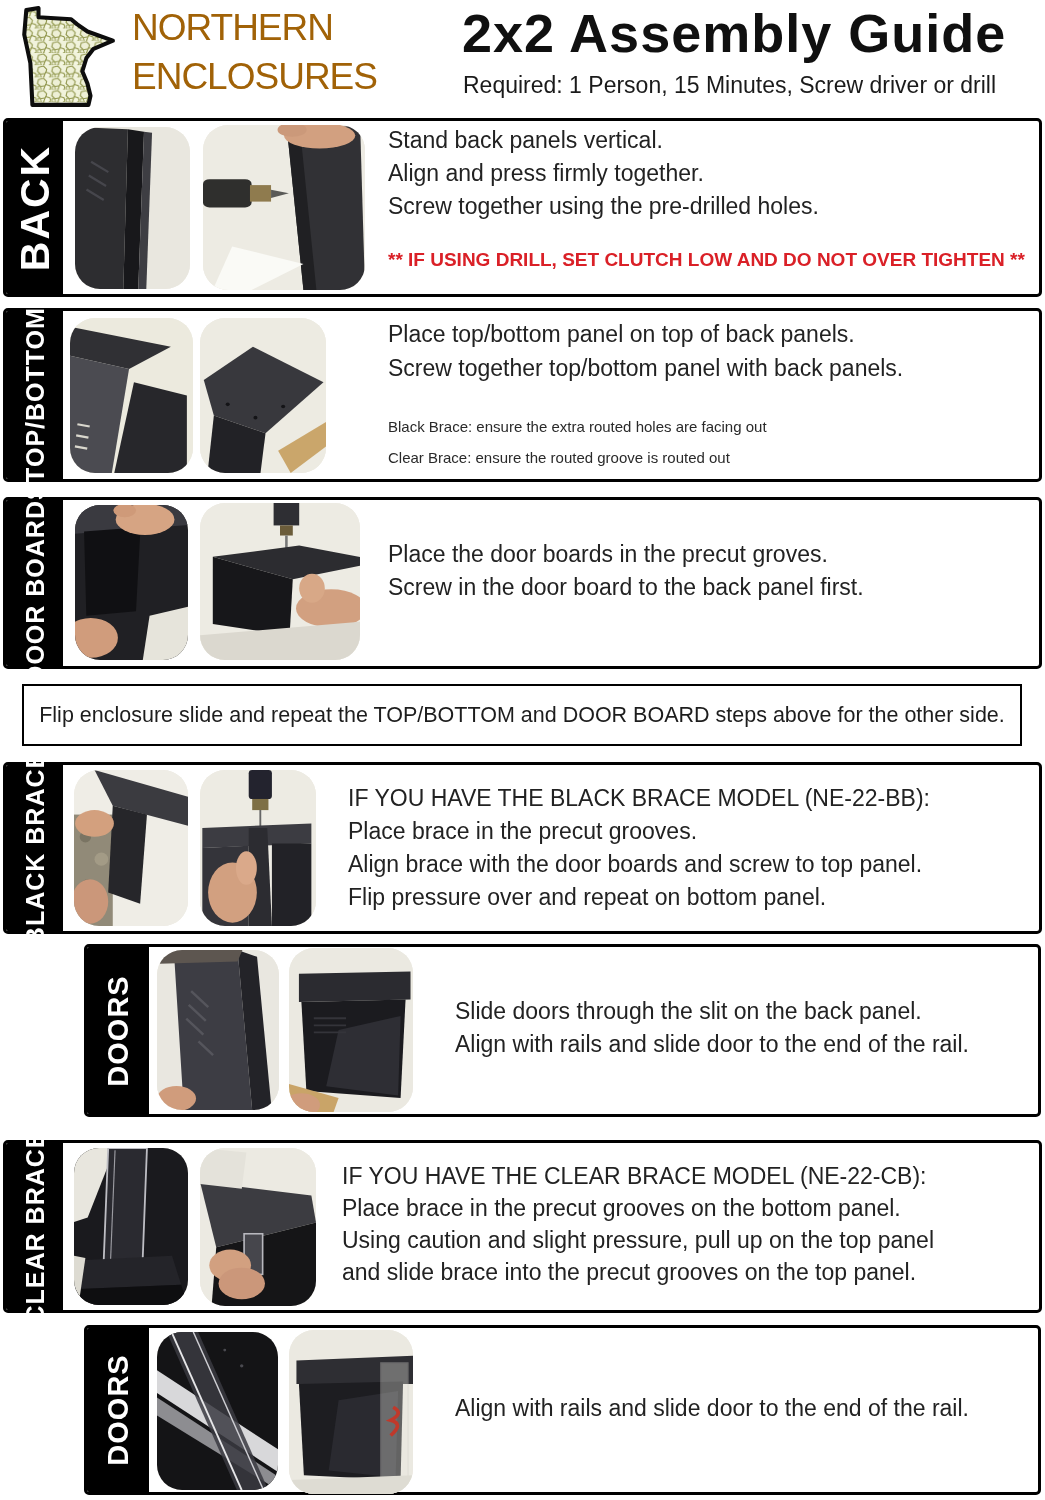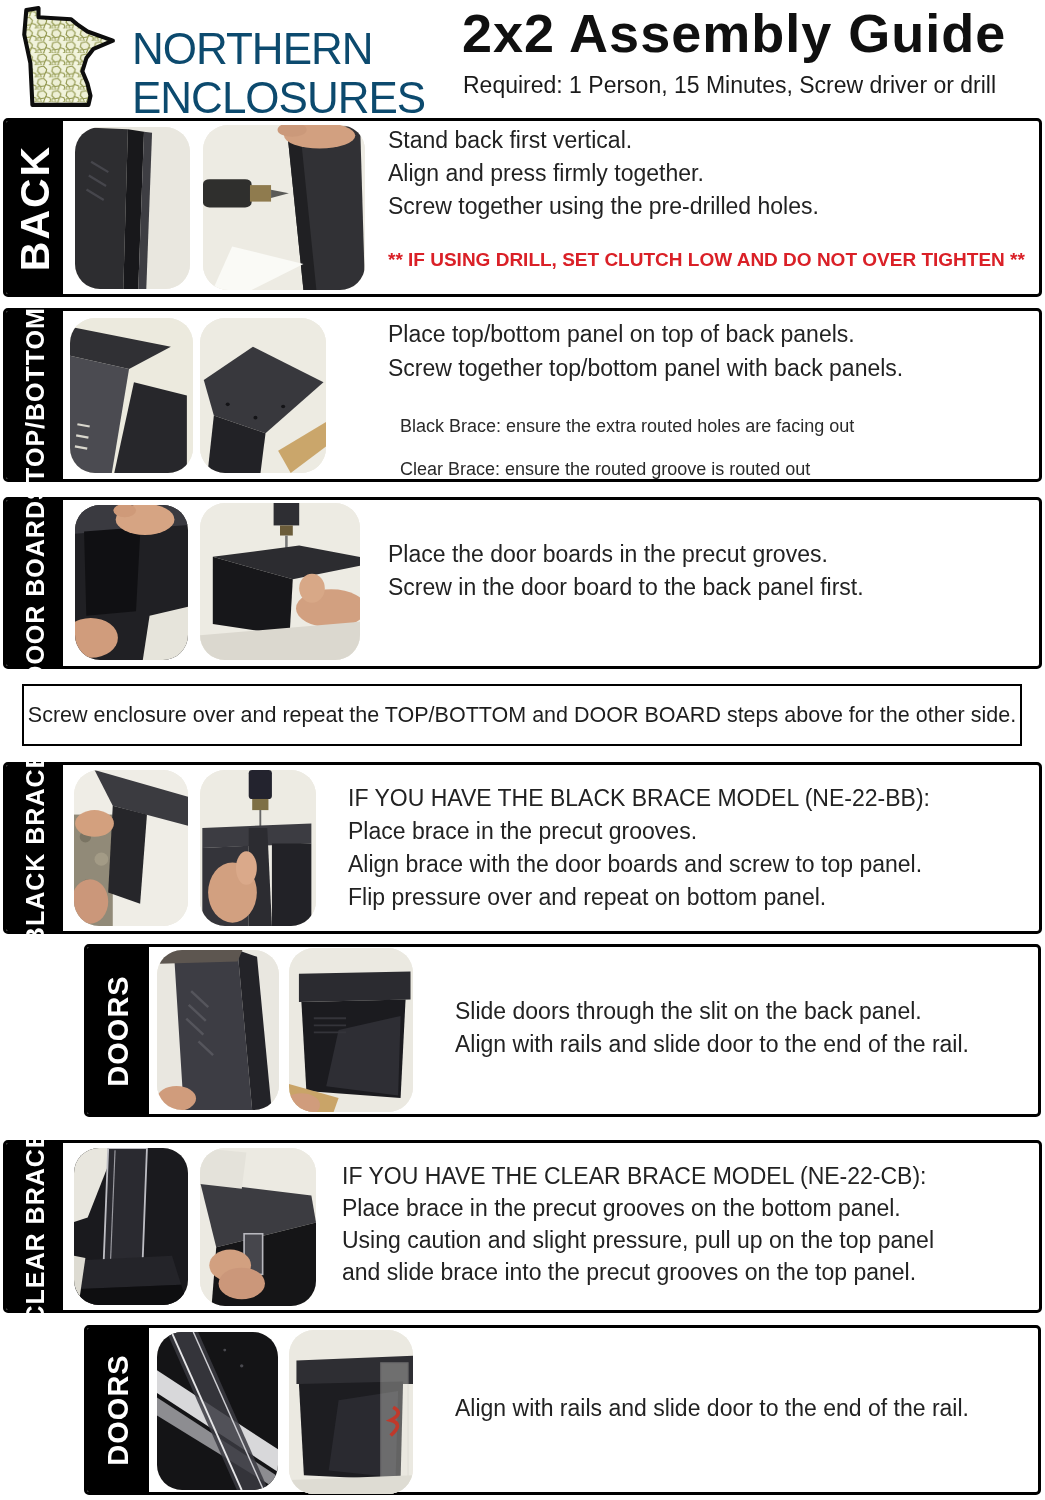--- a/index.html
+++ b/index.html
@@ -1,37 +1,37 @@
 <!DOCTYPE html>
 <html><head>
 <meta charset="utf-8">
 <style>
   html,body{margin:0;padding:0;background:#fff;}
   .page{position:relative;width:1045px;height:1500px;background:#fff;overflow:hidden;
         font-family:"Liberation Sans", sans-serif;color:#1e1e1e;}
 
   
   .logo{position:absolute;left:6px;top:4px;width:116px;height:106px;}
-  .brand{position:absolute;left:132px;top:24px;line-height:49px;font-size:44px;
-         letter-spacing:-1px;color:#0c4a6e;white-space:nowrap;}
+  .brand{position:absolute;left:132px;top:3px;line-height:49px;font-size:37px;
+         letter-spacing:-1px;color:#a16207;white-space:nowrap;}
   .title{position:absolute;left:462px;top:2px;font-size:54px;font-weight:bold;
          letter-spacing:1px;color:#101010;white-space:nowrap;}
   .subtitle{position:absolute;left:463px;top:72px;font-size:23px;color:#1a1a1a;white-space:nowrap;}
 
   
   .sec{position:absolute;background:#fff;border:3px solid #000;border-radius:5px;box-sizing:border-box;}
   .bar{position:absolute;left:0;top:0;bottom:0;background:#000;border-radius:2px 0 0 2px;}
   .vlabel{position:absolute;left:50%;top:50%;transform:translate(-50%,-50%) rotate(-90deg);
           transform-origin:center;color:#fff;font-weight:bold;white-space:nowrap;}
   .photo{position:absolute;border-radius:25px;overflow:hidden;background:#ece9e0;}
   .photo svg{display:block;width:100%;height:100%;}
   .copy{position:absolute;}
   .ln{margin:0;font-size:23px;line-height:33px;color:#222;white-space:nowrap;}
   .warn{margin:26px 0 0 0;font-size:19px;line-height:22px;font-weight:bold;color:#da2027;white-space:nowrap;}
-  .note{margin:12px;font-size:18px;line-height:31px;color:#2a2a2a;white-space:nowrap;}
+  .note{margin:0;font-size:15px;line-height:31px;color:#2a2a2a;white-space:nowrap;}
   .notes{margin-top:26px;}
 
   
   .banner{position:absolute;left:22px;top:684px;width:1000px;height:62px;border:2px solid #000;
           box-sizing:border-box;display:flex;align-items:center;justify-content:center;}
   .banner p{margin:0;font-size:21.5px;color:#1d1d1d;white-space:nowrap;}
 </style>
 </head>
 <body>
 
@@ -78,21 +78,21 @@
       <polygon points="52,6 60,5 70,140 62,140" fill="#202023"></polygon>
       <ellipse cx="72" cy="9" rx="22" ry="11" fill="#d2a080"></ellipse>
       <ellipse cx="55" cy="4" rx="9" ry="6" fill="#cb997a"></ellipse>
       <rect x="0" y="46" width="30" height="24" rx="4" fill="#2f2f2d"></rect>
       <rect x="29" y="51" width="13" height="14" fill="#8f7b4e"></rect>
       <polygon points="42,55 53,58 42,62" fill="#5a5a58"></polygon>
       <polygon points="18,103 62,118 30,140 6,140" fill="#fafaf6"></polygon>
     </svg>
   </div>
   <div class="copy" style="left:388px;top:124px;">
-    <p class="ln">Stand back first vertical.</p>
+    <p class="ln">Stand back panels vertical.</p>
     <p class="ln">Align and press firmly together.</p>
     <p class="ln">Screw together using the pre-drilled holes.</p>
     <p class="warn">** IF USING DRILL, SET CLUTCH LOW AND DO NOT OVER TIGHTEN **</p>
   </div>
 
   <section class="sec" style="left:3px;top:308px;width:1039px;height:174px;">
     <div class="bar" style="width:57px;">
       <span class="vlabel" style="font-size:25px;letter-spacing:1px;">TOP/BOTTOM</span>
     </div>
   </section>
@@ -153,21 +153,21 @@
       <ellipse cx="70" cy="76" rx="8" ry="13" fill="#d8a887"></ellipse>
       <polygon points="0,118 100,106 100,140 0,140" fill="#dbd8cf"></polygon>
     </svg>
   </div>
   <div class="copy" style="left:388px;top:538px;">
     <p class="ln">Place the door boards in the precut groves.</p>
     <p class="ln">Screw in the door board to the back panel first.</p>
   </div>
 
   <div class="banner">
-    <p>Screw enclosure over and repeat the TOP/BOTTOM and DOOR BOARD steps above for the other side.</p>
+    <p>Flip enclosure slide and repeat the TOP/BOTTOM and DOOR BOARD steps above for the other side.</p>
   </div>
 
   <section class="sec" style="left:3px;top:762px;width:1039px;height:172px;">
     <div class="bar" style="width:57px;">
       <span class="vlabel" style="font-size:25px;letter-spacing:1px;">BLACK BRACE</span>
     </div>
   </section>
   <div class="photo" style="left:74px;top:770px;width:114px;height:156px;">
     <svg viewBox="0 0 100 140" preserveAspectRatio="none">
       <rect width="100" height="140" fill="#efede6"></rect>

